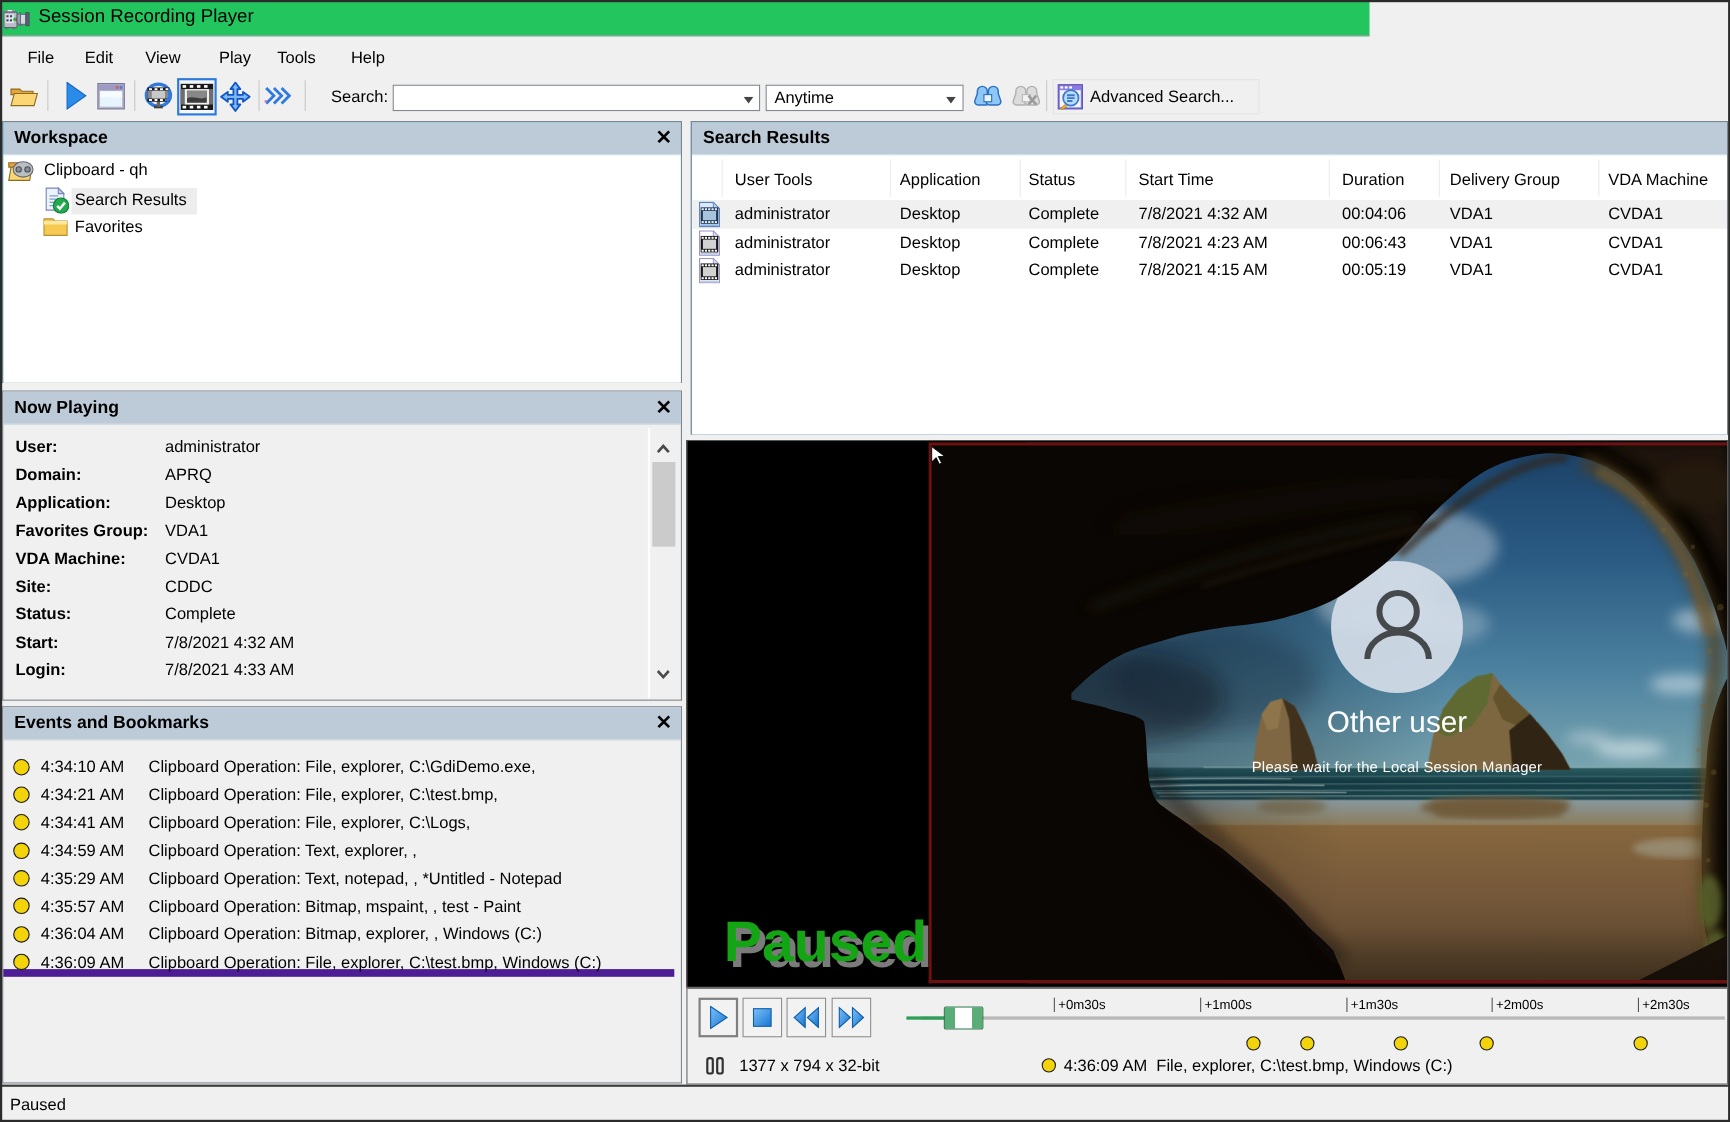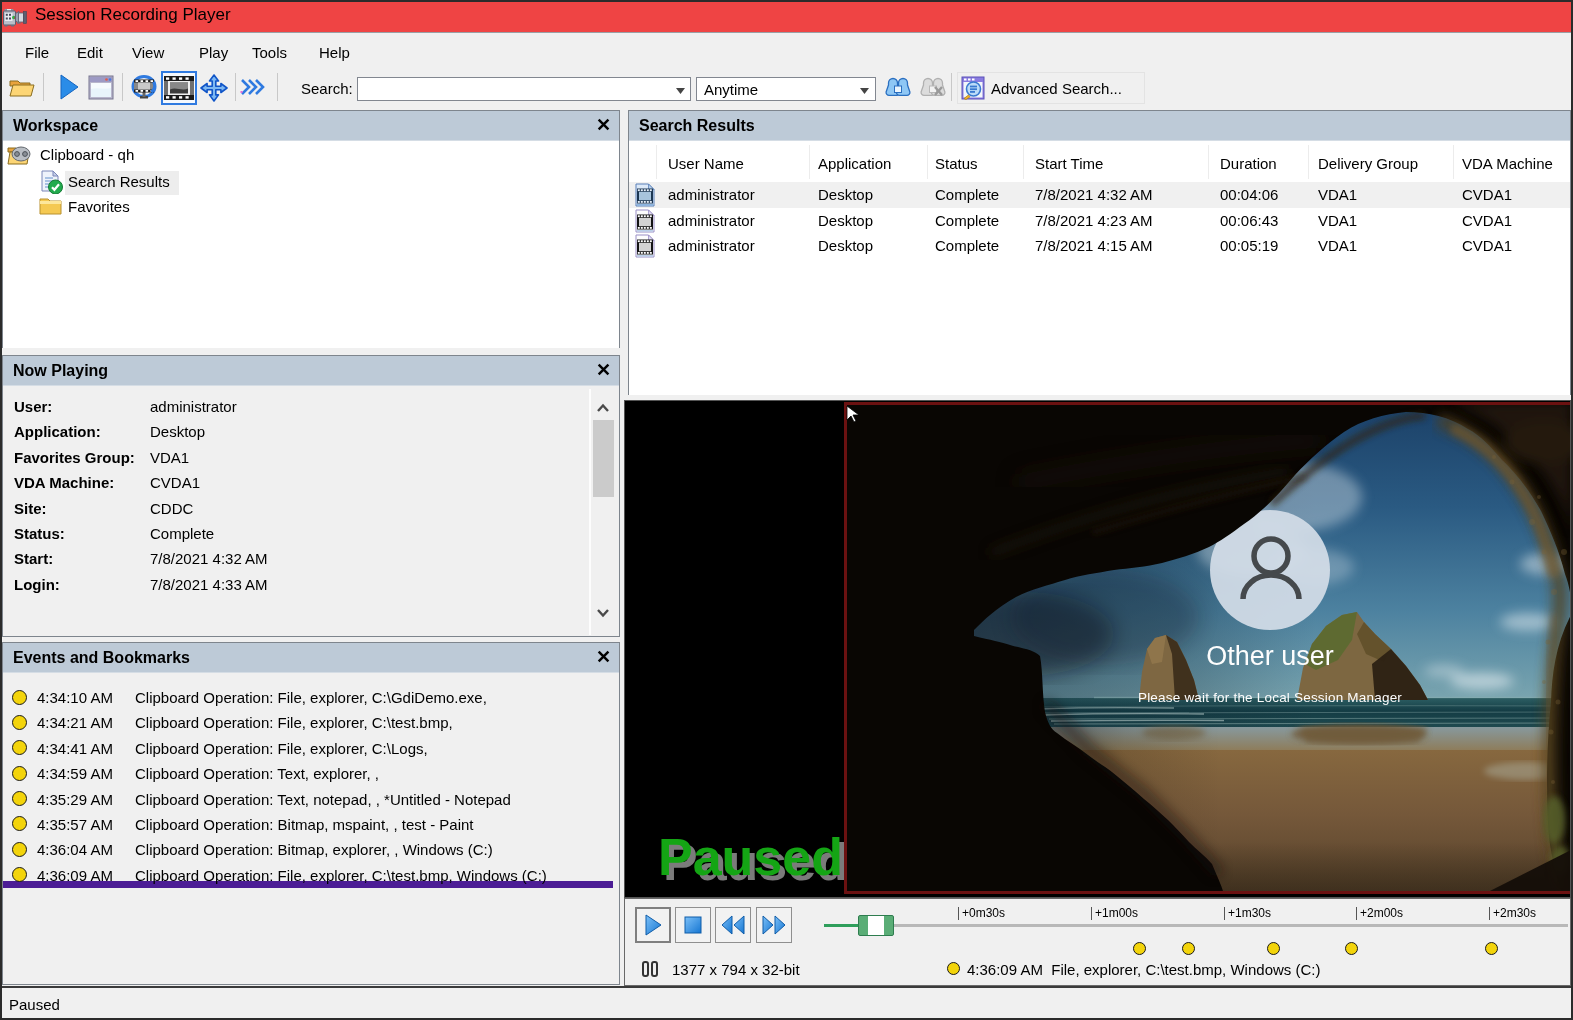--- a/index.html
+++ b/index.html
@@ -18,21 +18,21 @@
 .row span{position:absolute;top:4px}
 .fsi{position:absolute;left:6px;top:1px;width:20px;height:24px}
 .pbtn{position:absolute;width:36px;height:36px;background:#f2f2f2;border:1px solid #8f8f8f;display:flex;align-items:center;justify-content:center}
 .tick{position:absolute;top:8px;font-size:12px;color:#000;border-left:1px solid #555;padding-left:3px;line-height:13px}
 .dot{position:absolute;width:13px;height:13px;border-radius:50%;background:#f3d40b;border:1.5px solid #1a1a1a}
 </style></head>
 <body>
 
 <div class="abs" style="left:0;top:0;width:1573px;height:1020px;border:2px solid #2b2b2b;z-index:99;pointer-events:none"></div>
 
-<div class="abs" style="left:1px;top:0;width:1571px;height:33px;background:#ef4444;border-bottom:1px solid #9aa0a6">
+<div class="abs" style="left:1px;top:0;width:1244px;height:33px;background:#22c55e;border-bottom:1px solid #9aa0a6">
   <svg class="abs" style="left:2px;top:7px" width="26" height="20" viewBox="0 0 26 20">
     <path d="M2 2 h8 l1 2 h-10 Z" fill="#8f94a3"></path>
     <rect x="4" y="2.2" width="4" height="1.2" fill="#fff"></rect>
     <rect x="0.5" y="4" width="12" height="14" rx="1" fill="#b9bdc9" stroke="#585d6e"></rect>
     <rect x="2" y="6" width="7.5" height="8" fill="#e8eaf0"></rect>
     <g fill="#474c5c">
       <rect x="2.8" y="6.8" width="2" height="2"></rect>
         <rect x="6" y="6.8" width="2" height="2"></rect>
       <rect x="2.8" y="10.5" width="2" height="2"></rect>
         <rect x="6" y="10.5" width="2" height="2"></rect>
@@ -222,20 +222,24 @@
 </div>
 
 <div class="panel" style="left:2px;top:355px;width:618px;height:282px;background:#f0f0f0">
   <div class="hdr">Now Playing<span class="x" style="right:8px">✕</span></div>
   <div class="abs t15" style="left:0;top:38px;width:585px;height:243px">
     <div class="np">
         <b>User:</b>
         <span>administrator</span>
       </div>
     <div class="np">
+        <b>Domain:</b>
+        <span>APRQ</span>
+      </div>
+    <div class="np">
         <b>Application:</b>
         <span>Desktop</span>
       </div>
     <div class="np">
         <b>Favorites Group:</b>
         <span>VDA1</span>
       </div>
     <div class="np">
         <b>VDA Machine:</b>
         <span>CVDA1</span>
@@ -281,21 +285,21 @@
     <div class="ev"><i></i><u>4:35:57 AM</u>Clipboard Operation: Bitmap, mspaint, , test - Paint</div>
     <div class="ev"><i></i><u>4:36:04 AM</u>Clipboard Operation: Bitmap, explorer, , Windows (C:)</div>
     <div class="ev" style="border-bottom:7px solid #4c1d95;width:610px"><i></i><u>4:36:09 AM</u>Clipboard Operation: File, explorer, C:\test.bmp, Windows (C:)</div>
   </div>
 </div>
 
 <div class="panel" style="left:628px;top:110px;width:943px;height:285px">
   <div class="hdr">Search Results</div>
 
   <div class="abs t15" style="left:0;top:30px;width:941px;height:41px;background:#fff">
-    <span class="abs" style="left:39px;top:14px">User Name</span>
+    <span class="abs" style="left:39px;top:14px">User Tools</span>
     <span class="abs" style="left:189px;top:14px">Application</span>
     <span class="abs" style="left:306px;top:14px">Status</span>
     <span class="abs" style="left:406px;top:14px">Start Time</span>
     <span class="abs" style="left:591px;top:14px">Duration</span>
     <span class="abs" style="left:689px;top:14px">Delivery Group</span>
     <span class="abs" style="left:833px;top:14px">VDA Machine</span>
     <div class="csep" style="left:27px"></div>
     <div class="csep" style="left:180px"></div>
     <div class="csep" style="left:298px"></div>
     <div class="csep" style="left:394px"></div>

